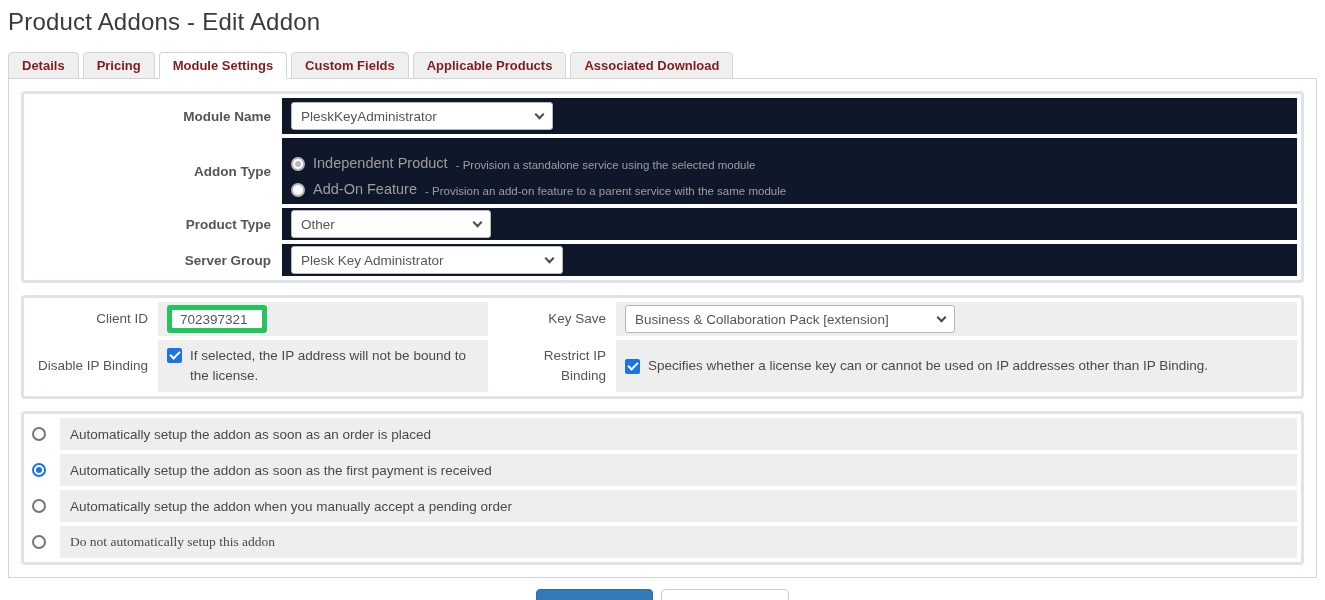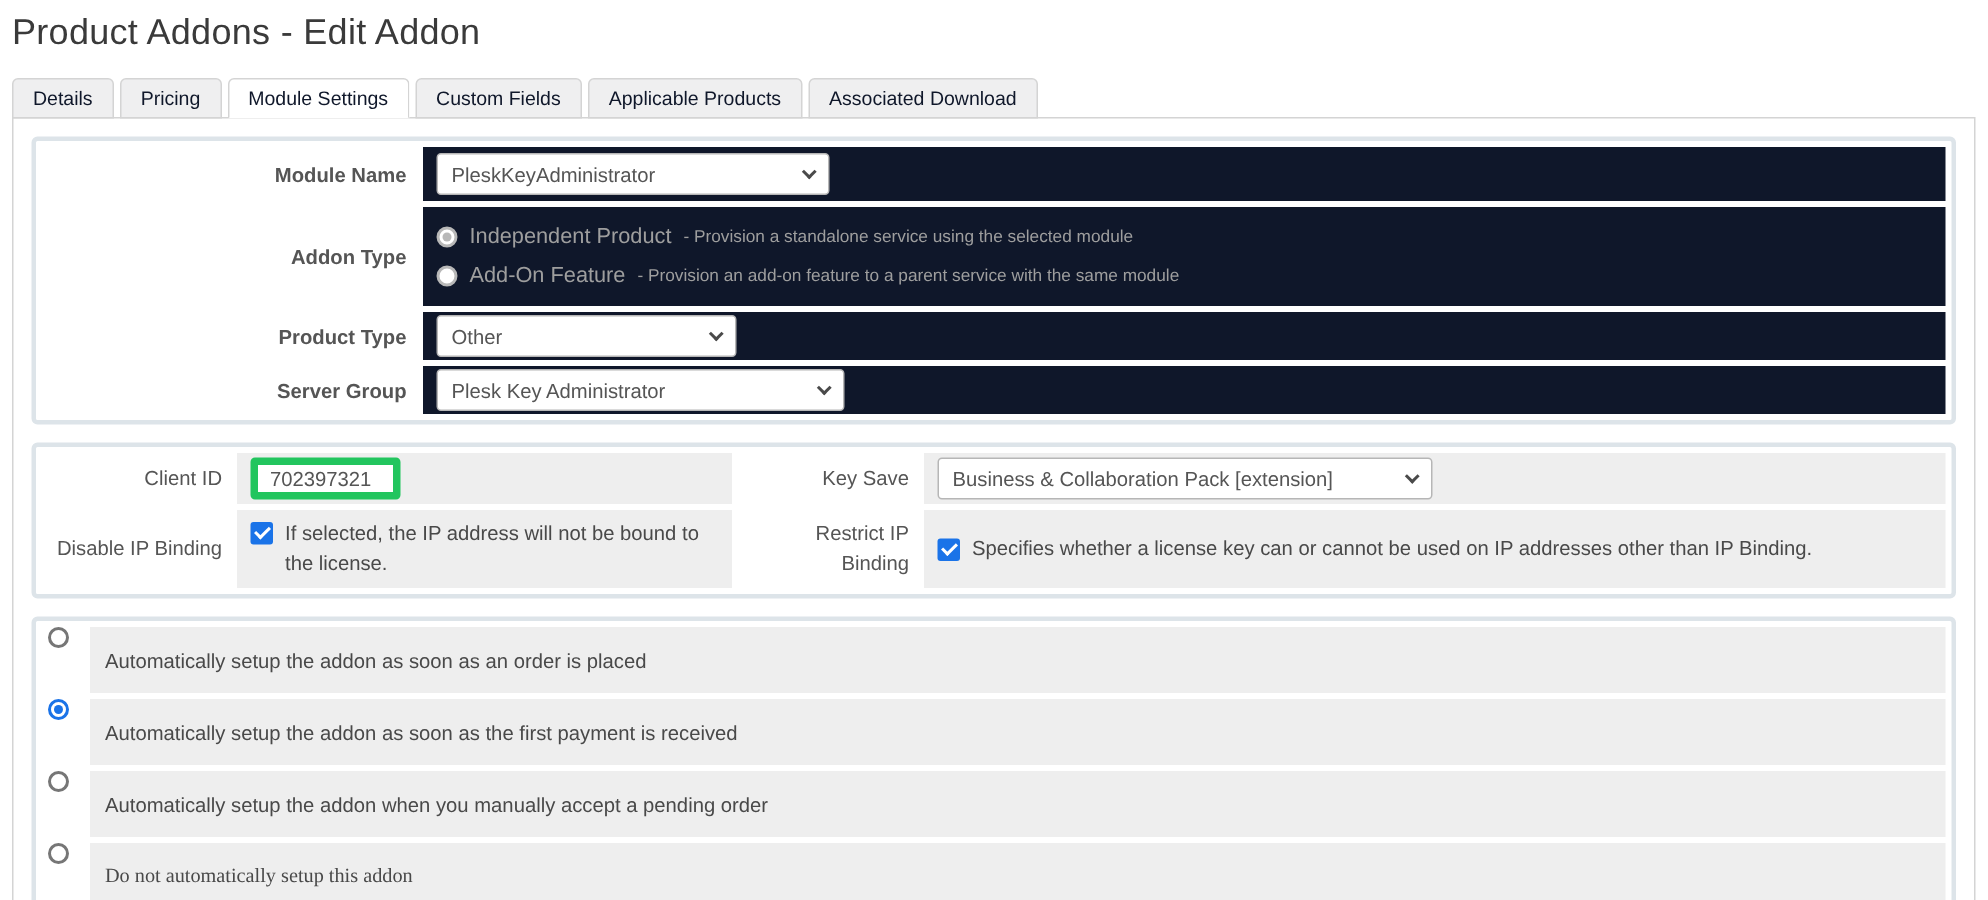--- a/index.html
+++ b/index.html
@@ -4,22 +4,22 @@
 <style>
   * { box-sizing: border-box; margin: 0; padding: 0; }
   html,body { width: 1325px; height: 600px; background: #fff;
     font-family: "Liberation Sans", "DejaVu Sans", sans-serif; color: #555; }
   body { padding: 6px 8px; }
 
   .page-title { font-size: 24px; color: #3a3a3a; margin: 2px 0 16px 0; letter-spacing: .2px; }
 
   
   .tabs { display: flex; gap: 4px; position: relative; z-index: 2; margin-bottom: -1px; }
-  .tab { font-size: 13px; color: #0f172a; background: #efeff0; border: 1px solid #d4d4d4;
-         border-radius: 4px 4px 0 0; padding: 5px 13px; cursor: pointer; white-space: nowrap; }
+  .tab { font-size: 13px; color: #7f1d1d; background: #efeff0; border: 1px solid #d4d4d4;
+         border-radius: 4px 4px 0 0; padding: 5px 13px; cursor: pointer; white-space: nowrap; font-weight: bold; }
   .tab.active { background: #fff; border-bottom-color: #fff; }
 
   
   .panel { border: 1px solid #d4d4d4; background: #fff; padding: 12px; position: relative; z-index: 1; }
 
   .ibox { border: 3px solid #dde4e9; border-radius: 4px; padding: 4px; margin-bottom: 12px; }
   .ibox:last-child { margin-bottom: 0; }
 
   
   .frow { display: flex; margin-bottom: 4px; }
@@ -30,21 +30,21 @@
   .fvalue.stack { flex-direction: column; align-items: stretch; justify-content: center; padding: 4px 9px; }
 
   
   .select { background: #fff; border: 1px solid #b6b6b6; border-radius: 3px; height: 28px;
             display: flex; align-items: center; padding: 0 9px; font-size: 13.5px; color: #555;
             cursor: pointer; }
   .chev { width: 7px; height: 7px; border-right: 2px solid #4a4a4a; border-bottom: 2px solid #4a4a4a;
           transform: rotate(45deg); margin-left: auto; margin-top: -4px; flex: none; }
 
   
-  .radio-line { display: flex; align-items: center; gap: 8px; height: 26px; }
+  .radio-line { display: flex; align-items: flex-end; gap: 8px; height: 26px; }
   .radio { width: 14px; height: 14px; border-radius: 50%; background: #fff; flex: none;
            border: 2px solid #767676; position: relative; }
   .radio.disabled { border-color: #b8b8b8; }
   .radio.checked::after { content: ""; position: absolute; left: 50%; top: 50%; width: 6px; height: 6px;
            margin: -3px 0 0 -3px; border-radius: 50%; background: #1a73e8; }
   .radio.disabled.checked::after { background: #b8b8b8; }
   .radio.blue { border-color: #1a73e8; }
   .rtitle { font-size: 14.5px; color: #9e9e9e; }
   .rdesc { font-size: 11.5px; color: #9e9e9e; }
 
@@ -66,21 +66,21 @@
 
   
   .check-row { display: flex; align-items: flex-start; gap: 8px; }
   .checkbox { width: 15px; height: 15px; background: #1a73e8; border-radius: 2px; flex: none;
               margin-top: 2px; cursor: pointer; }
   .checkbox::after { content: ""; display: block; width: 4px; height: 8px; margin: 1px auto 0;
               border-right: 2px solid #fff; border-bottom: 2px solid #fff; transform: rotate(45deg); }
   .check-text { font-size: 13.5px; color: #494949; line-height: 1.5; }
 
   
-  .option-row { display: flex; align-items: flex-start; margin-bottom: 4px; height: 44px; }
+  .option-row { display: flex; align-items: center; margin-bottom: 4px; height: 32px; }
   .option-row:last-child { margin-bottom: 0; font-family: Liberation Serif, serif; }
   .radio-cell { width: 32px; flex: none; display: flex; align-items: center; padding-left: 4px; }
   .option-stripe { flex: 1; background: #eeeeee; height: 100%; display: flex; align-items: center;
                    padding: 0 10px; font-size: 13.5px; color: #494949; }
 
   
   .actions { text-align: center; margin-top: 11px; }
   .btn { font-size: 13.5px; border-radius: 4px; padding: 7px 13px; cursor: pointer;
          font-family: "Liberation Sans", "DejaVu Sans", sans-serif; }
   .btn-save { background: #337ab7; border: 1px solid #2e6da4; color: #fff; }

